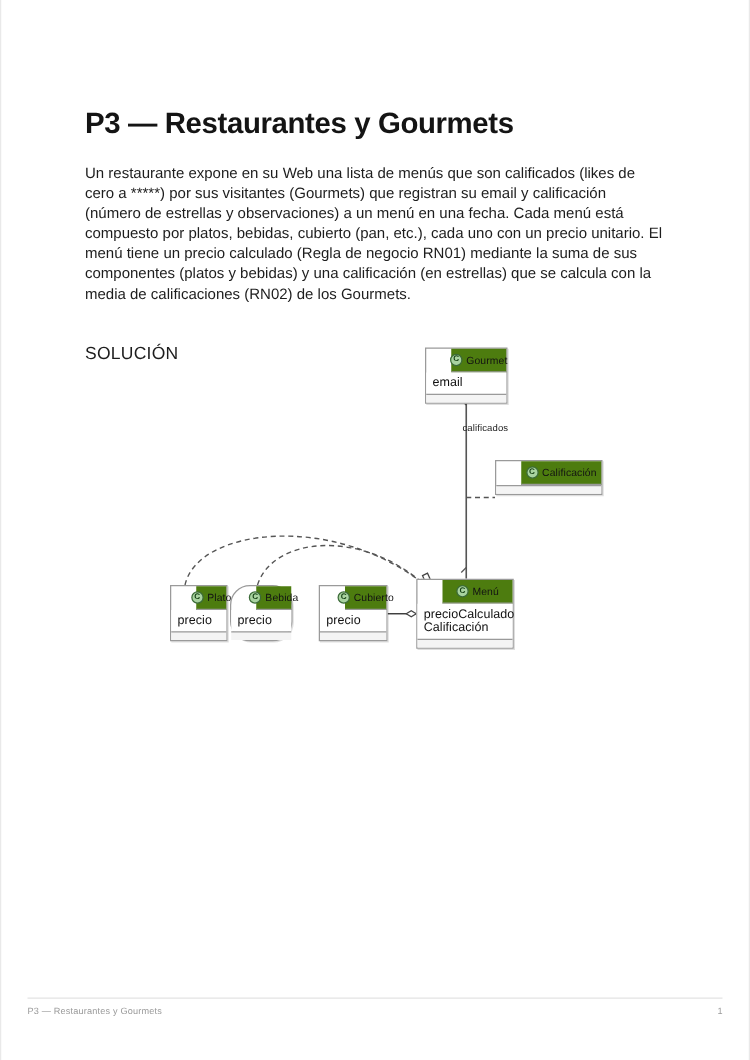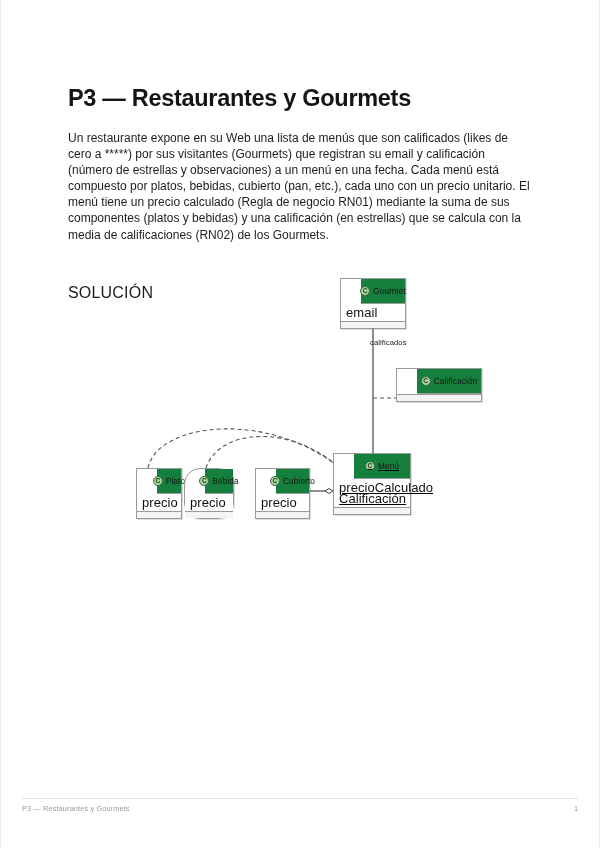--- a/index.html
+++ b/index.html
@@ -46,42 +46,42 @@
     position: absolute;
     left: 68px;
     width: 462px;
     font-size: 12px;
     line-height: 16.1px;
     color: #1d1d1d;
     text-align: left;
   }
   .para-1 { top: 118px; }
   .para-2 { top: 215px; }
-  .para-3 { top: 269px; font-size: 16px; letter-spacing: 0.2px; }
+  .para-3 { top: 260px; font-size: 14px; letter-spacing: 0.2px; }
 
   
   .diagram {
     position: absolute;
     left: 118px;
     top: 272px;
     width: 380px;
     height: 262px;
   }
   .uml-class {
     position: absolute;
     background: #ffffff;
     border: 1px solid #9a9a9a;
     box-sizing: border-box;
     box-shadow: 1px 1px 0 rgba(0,0,0,0.13);
     z-index: 5;
   }
   .uml-head {
-    background: #15803d;
+    background: #4d7c0f;
     border-bottom: 1px solid #9a9a9a;
-    height: 25px;
+    height: 19px;
     display: flex;
     align-items: center;
     justify-content: center;
     gap: 3px;
     padding: 0 4px;
     box-sizing: border-box;
     margin-left: 20px;
   }
   .uml-name {
     font-size: 8.3px;
@@ -104,36 +104,36 @@
     line-height: 1;
     flex: none;
     box-sizing: border-box;
   }
   .uml-attrs {
     background: #ffffff;
     padding: 3px 5px 3px 5px;
     box-sizing: border-box;
   }
   .uml-attr {
-    font-size: 13px;
+    font-size: 10px;
     color: #111111;
     line-height: 11px;
     white-space: nowrap;
     letter-spacing: 0.05px;
   }
   .uml-ops {
     border-top: 1px solid #9a9a9a;
     background: #f4f4f4;
     height: 6px;
   }
 
   
   .cls-gourmet   { left: 222px; top: 6px;   width: 66px; }
   .cls-calif     { left: 278px; top: 96px;  width: 86px; }
-  .cls-menu      { left: 215px; top: 181px; width: 78px; text-decoration: underline; }
+  .cls-menu      { left: 215px; top: 191px; width: 78px; }
   .cls-plato     { left: 18px;   top: 196px; width: 46px; }
   .cls-bebida    { left: 66px;  top: 196px; width: 50px; border-radius: 16px; }
   .cls-cubierto  { left: 137px; top: 196px; width: 55px; }
 
   .assoc-label {
     position: absolute;
     left: 252px;
     top: 66px;
     font-size: 7.6px;
     color: #1c1c1c;

